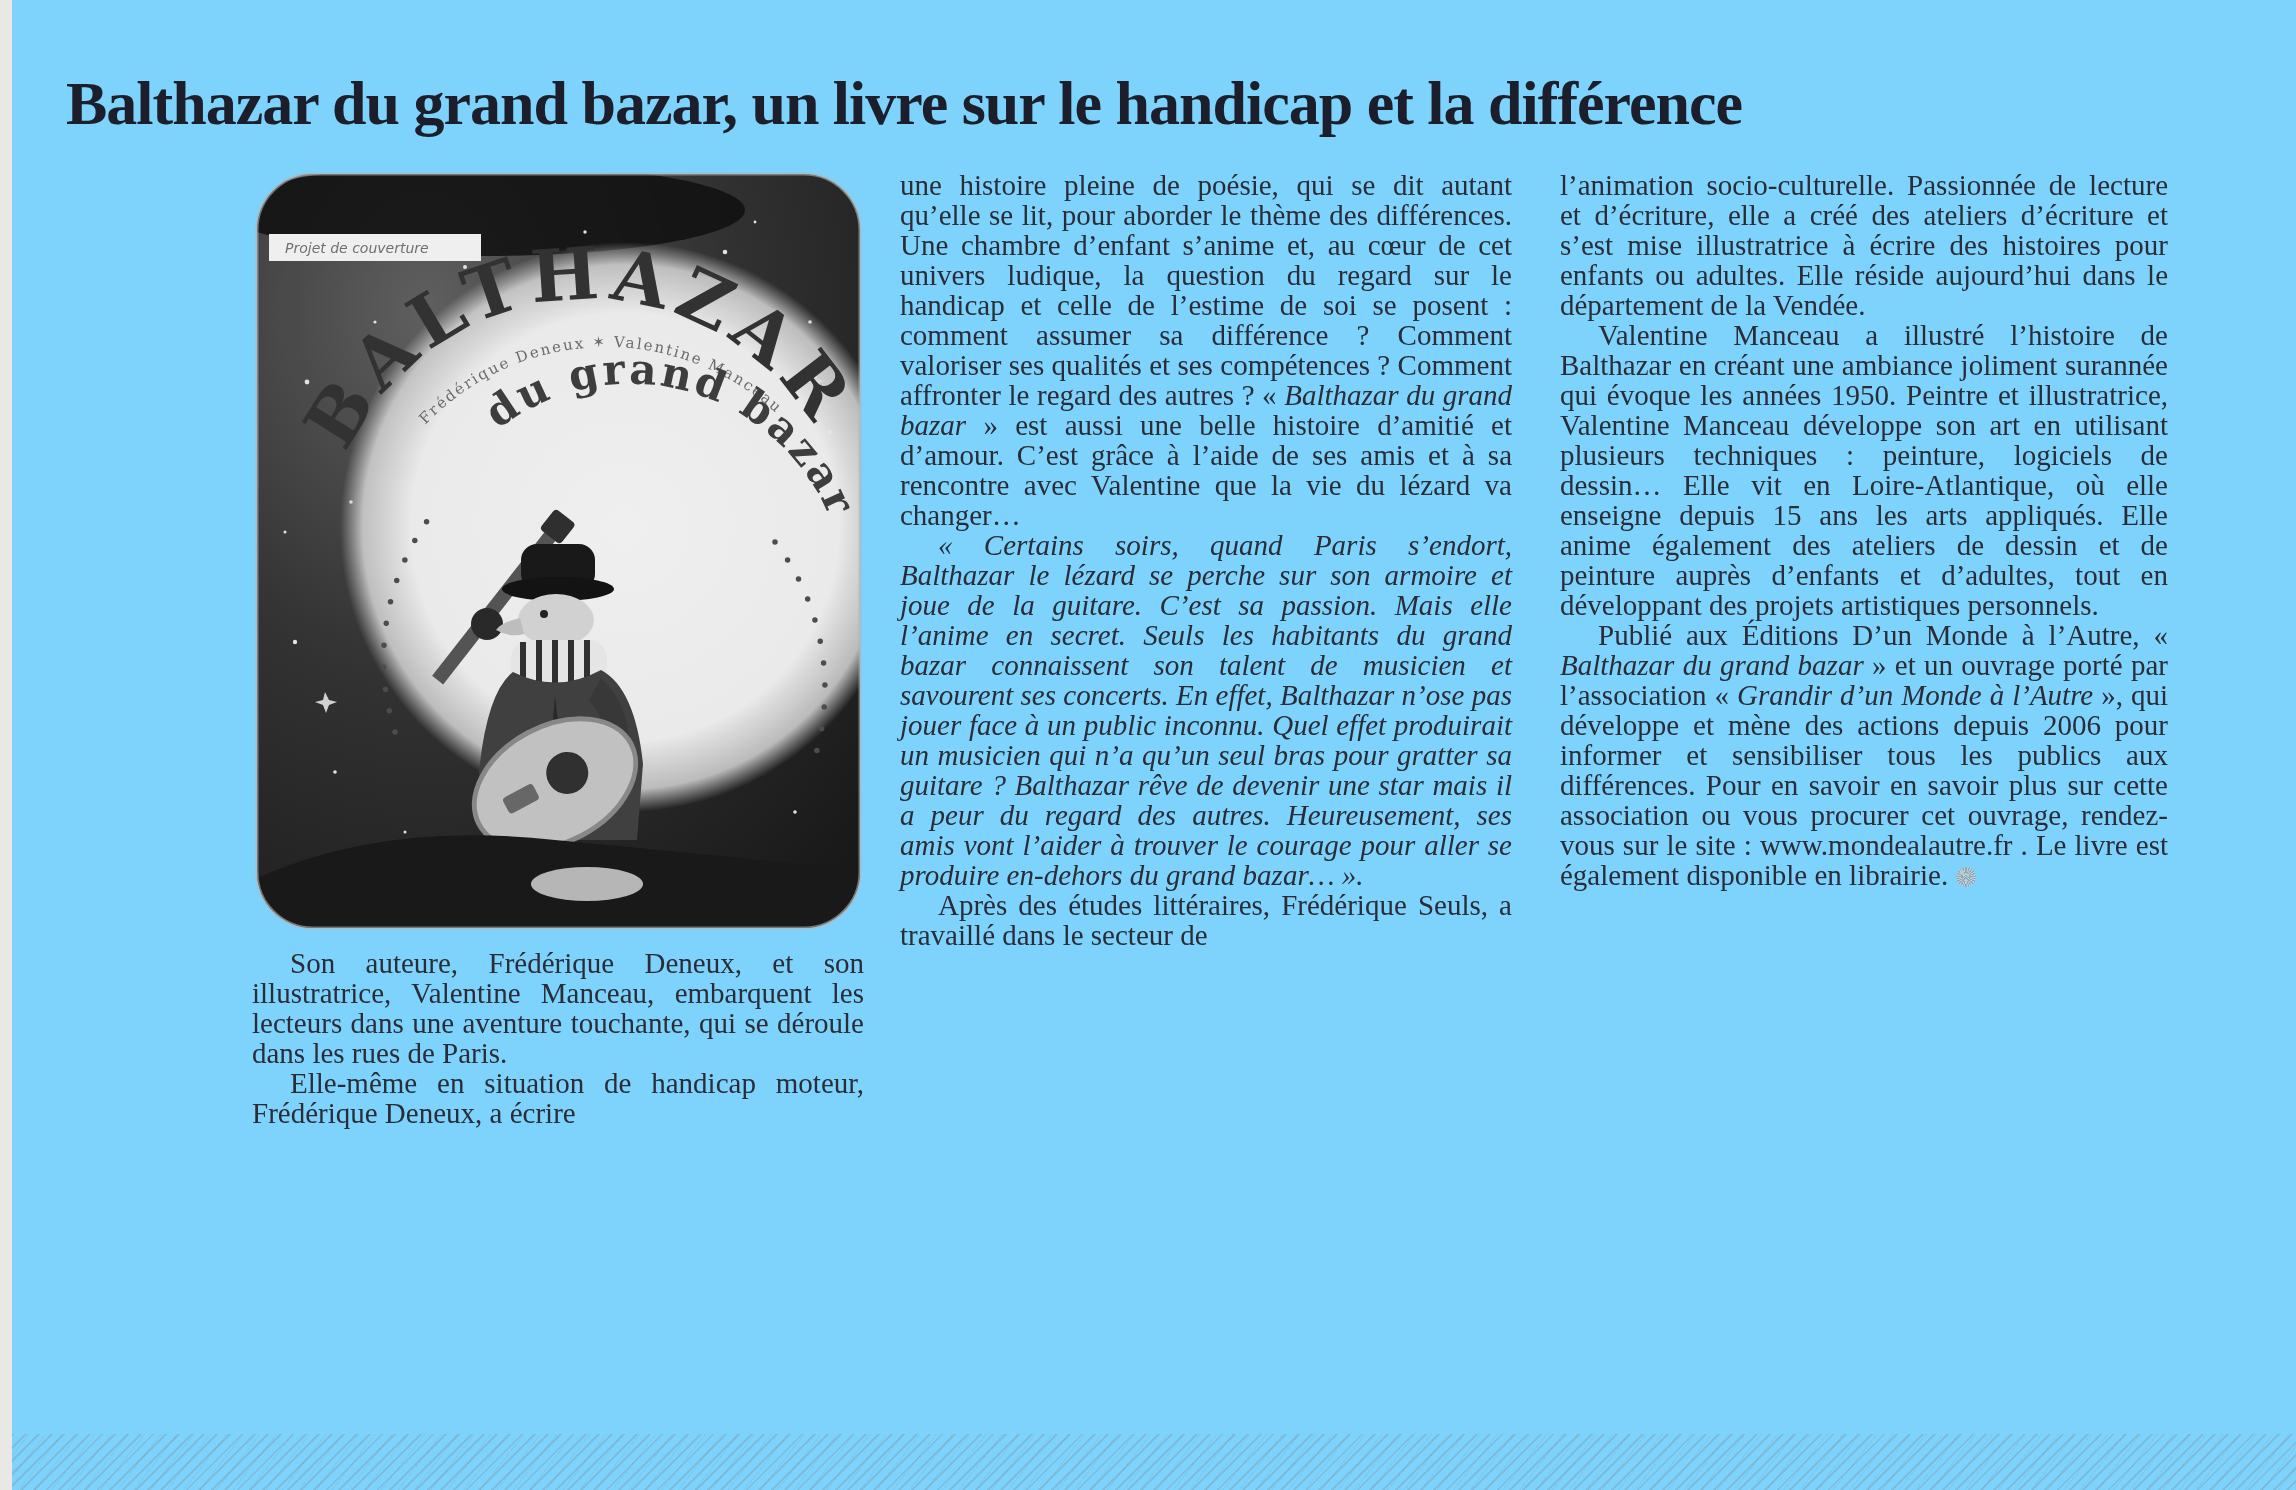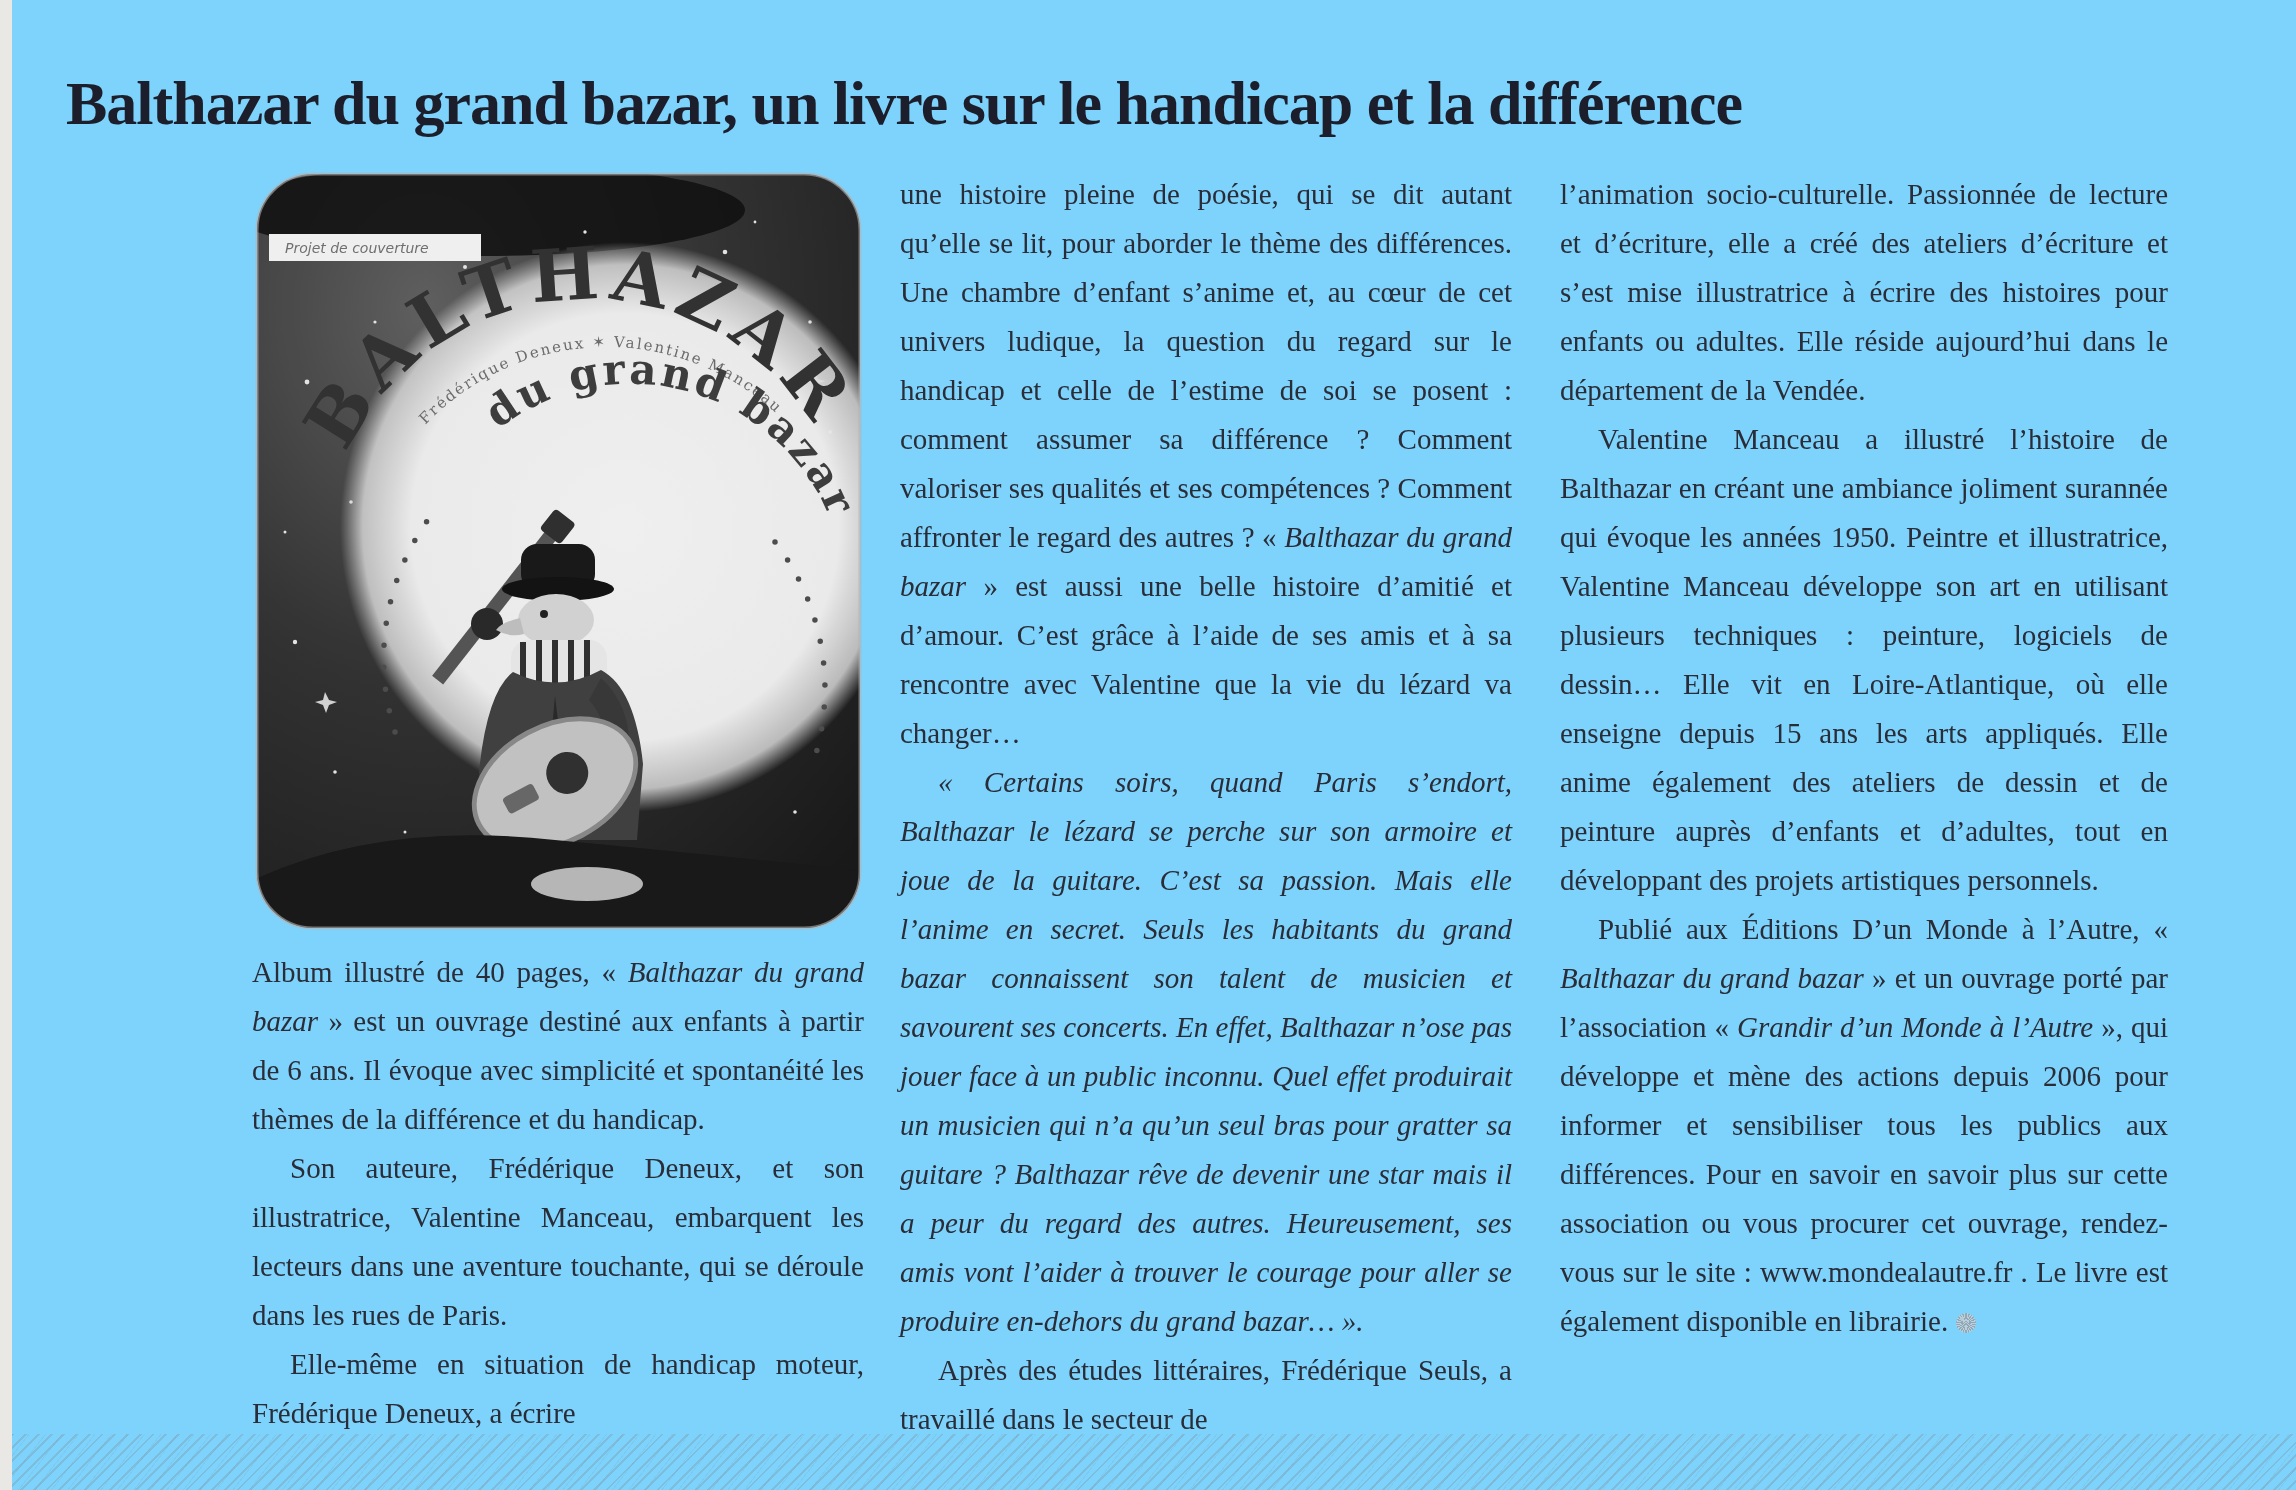--- a/index.html
+++ b/index.html
@@ -16,21 +16,21 @@
   
   .headline{
     position:absolute;left:54px;top:26px;width:2210px;
     font-size:62px;line-height:1.15;font-weight:bold;
     letter-spacing:-1px;color:#1c1f2b;white-space:nowrap;
     font-family:"Liberation Serif","DejaVu Serif",serif;
   }
   
   .col{
     position:absolute;
-    font-size:29px;line-height:49px;text-align:justify;
+    font-size:29px;line-height:30px;text-align:justify;
     color:#2a2d38;
     -webkit-hyphens:auto;hyphens:auto;
   }
   .col-1{left:240px;top:948px;width:612px;}
   .col-2{left:888px;top:170px;width:612px;}
   .col-3{left:1548px;top:170px;width:608px;}
   .para{margin:0;}
   .para.indent{text-indent:38px;}
   .it{font-style:italic;}
   .end-dot{
@@ -182,21 +182,20 @@
           <rect x="14" y="62" width="212" height="27" fill="#f6f4ef"></rect>
           <text x="30" y="81" font-family="'DejaVu Sans', sans-serif" font-size="14" fill="#6f6e6a" font-style="italic">Projet de couverture</text>
         </g>
       </g>
 
       <rect x="2" y="2" width="603" height="754" rx="56" fill="none" stroke="#b9b6ad" stroke-width="3" opacity="0.6"></rect>
     </svg>
   </figure>
 
   <div class="col col-1">
-      <p class="para"><span>Album illustré de 40 pages, « </span><span class="it">Balthazar du grand bazar</span><span> » est un ouvrage destiné aux enfants à partir de 6 ans. Il évoque avec simplicité et spontanéité les thèmes de la différence et du handicap.</span></p>
       <p class="para indent"><span>Son auteure, Frédérique Deneux, et son illustratrice, Valentine Manceau, embarquent les lecteurs dans une aventure touchante, qui se déroule dans les rues de Paris.</span></p>
       <p class="para indent"><span>Elle-même en situation de handicap moteur, Frédérique Deneux, a écrire</span></p>
     </div>
   <div class="col col-2">
       <p class="para"><span>une histoire pleine de poésie, qui se dit autant qu’elle se lit, pour aborder le thème des différences. Une chambre d’enfant s’anime et, au cœur de cet univers ludique, la question du regard sur le handicap et celle de l’estime de soi se posent : comment assumer sa différence ? Comment valoriser ses qualités et ses compétences ? Comment affronter le regard des autres ? « </span><span class="it">Balthazar du grand bazar</span><span> » est aussi une belle histoire d’amitié et d’amour. C’est grâce à l’aide de ses amis et à sa rencontre avec Valentine que la vie du lézard va changer…</span></p>
       <p class="para indent"><span class="it">« Certains soirs, quand Paris s’endort, Balthazar le lézard se perche sur son armoire et joue de la guitare. C’est sa passion. Mais elle l’anime en secret. Seuls les habitants du grand bazar connaissent son talent de musicien et savourent ses concerts. En effet, Balthazar n’ose pas jouer face à un public inconnu. Quel effet produirait un musicien qui n’a qu’un seul bras pour gratter sa guitare ? Balthazar rêve de devenir une star mais il a peur du regard des autres. Heureusement, ses amis vont l’aider à trouver le courage pour aller se produire en-dehors du grand bazar… ».</span></p>
       <p class="para indent"><span>Après des études littéraires, Frédérique Seuls, a travaillé dans le secteur de</span></p>
     </div>
   <div class="col col-3">
       <p class="para"><span>l’animation socio-culturelle. Passionnée de lecture et d’écriture, elle a créé des ateliers d’écriture et s’est mise illustratrice à écrire des histoires pour enfants ou adultes. Elle réside aujourd’hui dans le département de la Vendée.</span></p>

